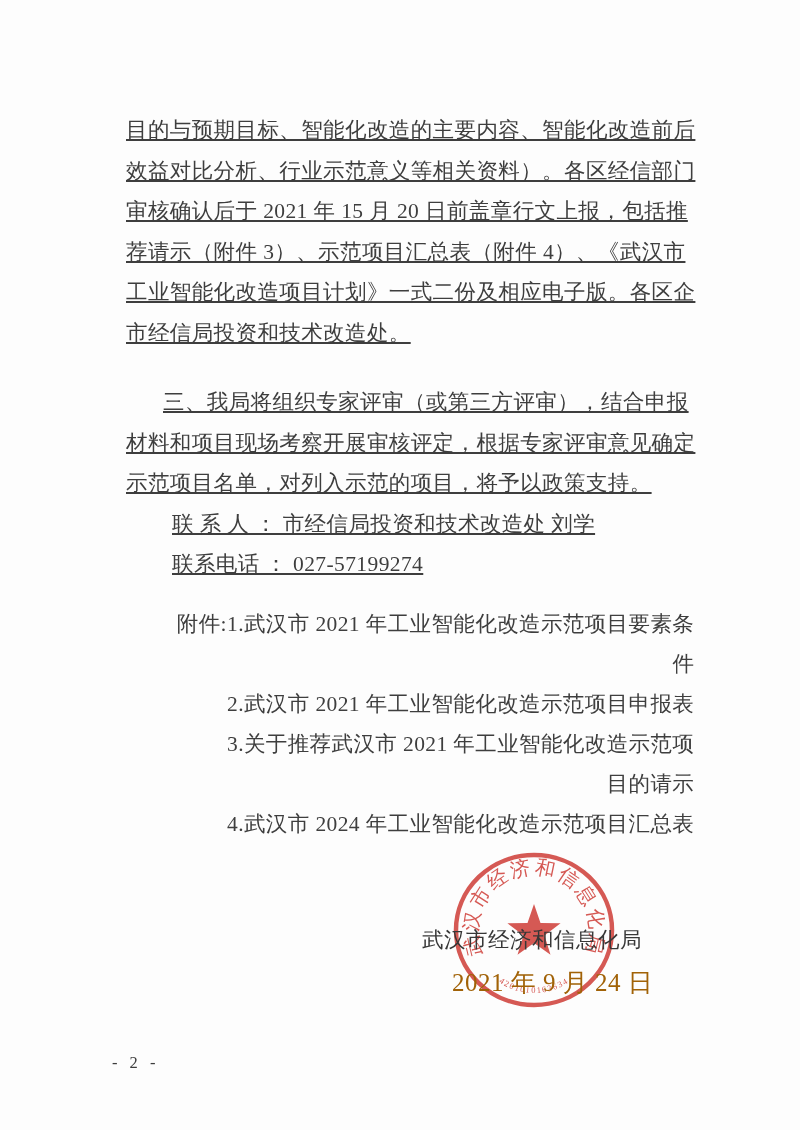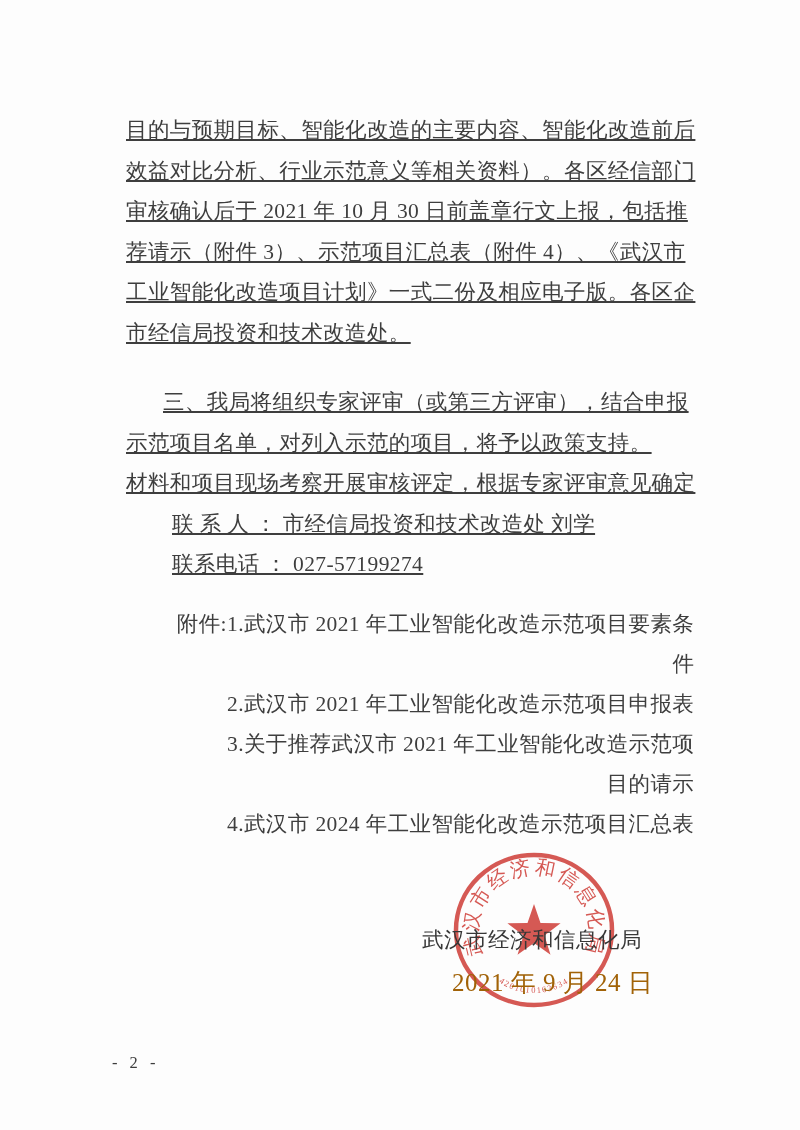--- a/index.html
+++ b/index.html
@@ -46,27 +46,27 @@
   }
 </style>
 </head>
 <body>
 
 <div class="page">
 
   <div class="body-text">
     <div class="line">目的与预期目标、智能化改造的主要内容、智能化改造前后</div>
     <div class="line">效益对比分析、行业示范意义等相关资料）。各区经信部门</div>
-    <div class="line">审核确认后于 2021 年 10 月 30 日前盖章行文上报，包括推</div>
+    <div class="line">审核确认后于 2021 年 15 月 20 日前盖章行文上报，包括推</div>
     <div class="line">荐请示（附件 3）、示范项目汇总表（附件 4）、《武汉市</div>
     <div class="line">工业智能化改造项目计划》一式二份及相应电子版。各区企</div>
     <div class="line">市经信局投资和技术改造处。</div>
     <div class="line indent-para">三、我局将组织专家评审（或第三方评审），结合申报</div>
+    <div class="line">材料和项目现场考察开展审核评定，根据专家评审意见确定</div>
     <div class="line">示范项目名单，对列入示范的项目，将予以政策支持。</div>
-    <div class="line">材料和项目现场考察开展审核评定，根据专家评审意见确定</div>
     <div class="line indent-contact">联 系 人 ： 市经信局投资和技术改造处  刘学</div>
     <div class="line indent-contact">联系电话 ： 027-57199274</div>
   </div>
 
   <div class="attachments">
     <div class="att-line"><span class="att-label">附件:</span><span>1.武汉市 2021 年工业智能化改造示范项目要素条</span></div>
     <div class="att-line att-cont">件</div>
     <div class="att-line att-item">2.武汉市 2021 年工业智能化改造示范项目申报表</div>
     <div class="att-line att-item">3.关于推荐武汉市 2021 年工业智能化改造示范项</div>
     <div class="att-line att-cont">目的请示</div>

